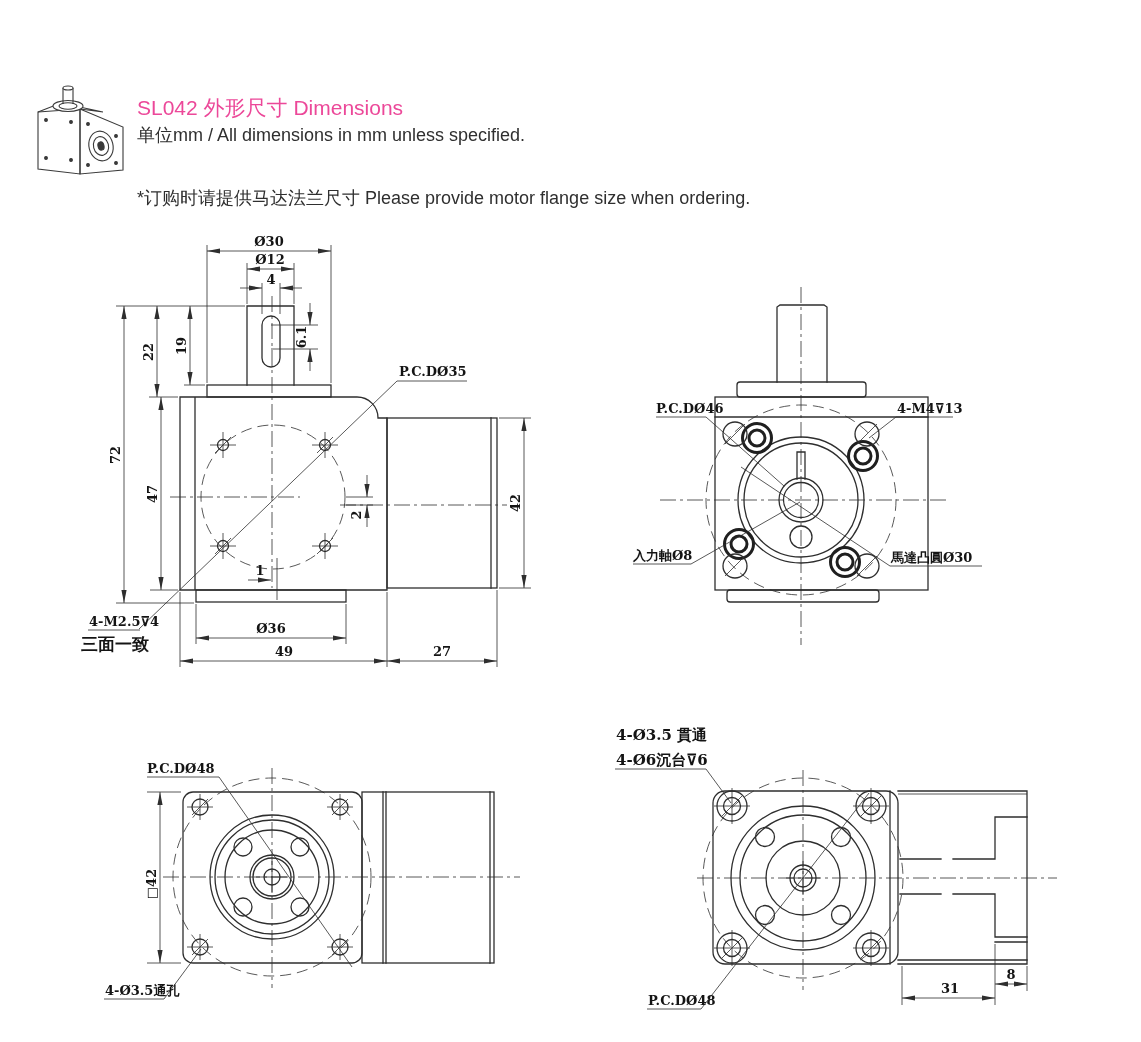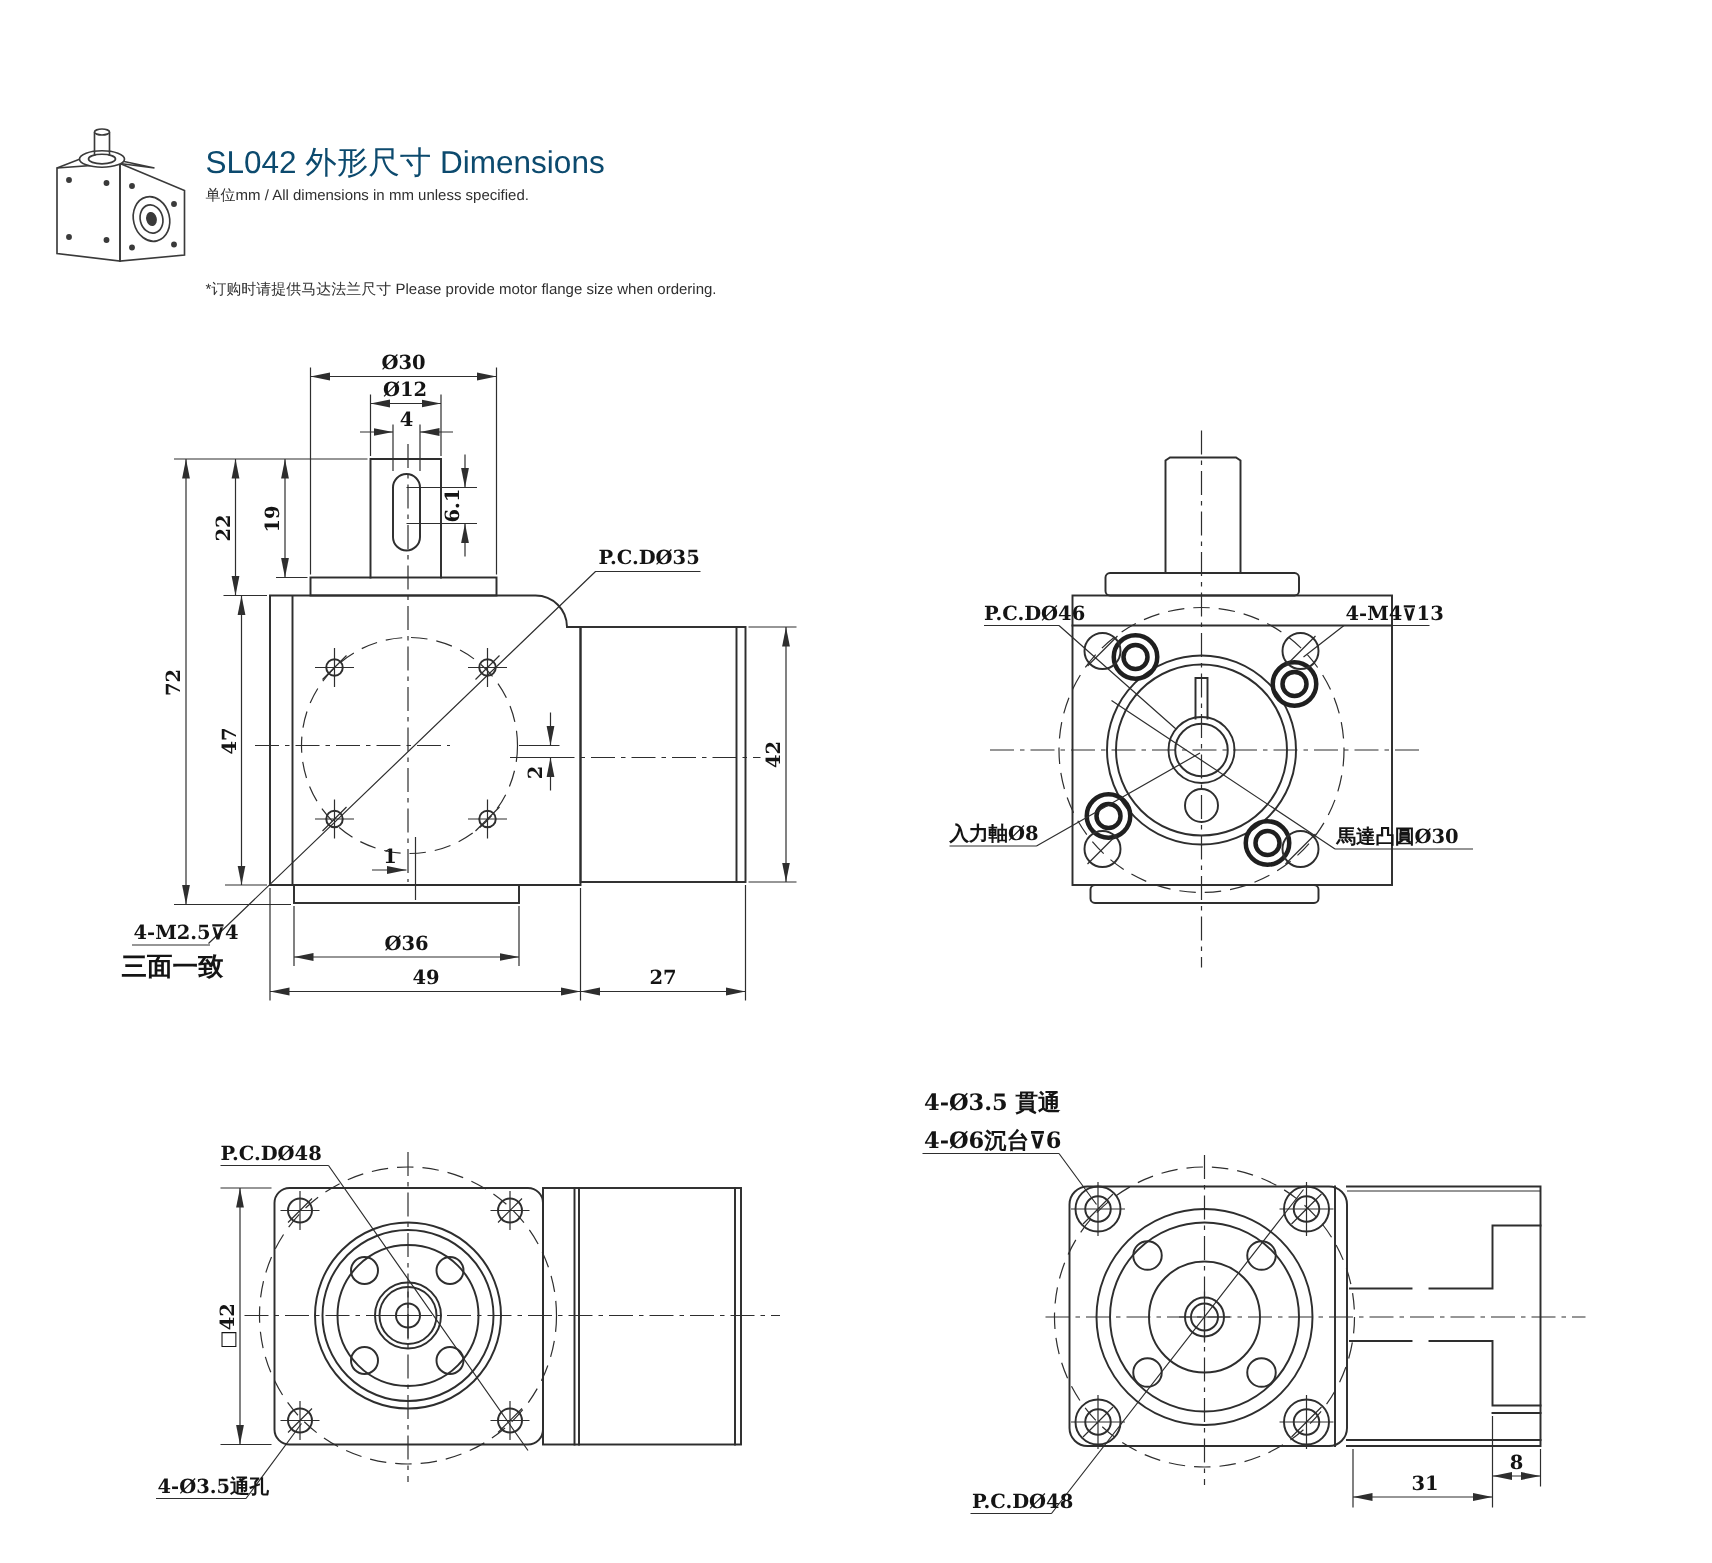--- a/index.html
+++ b/index.html
@@ -1,20 +1,20 @@
 <!DOCTYPE html>
 <html><head>
 <meta charset="utf-8">
 <style>
   html,body{margin:0;padding:0;background:#ffffff;}
   #page{position:relative;width:1141px;height:1042px;background:#ffffff;overflow:hidden;
         font-family:"Liberation Sans",sans-serif;}
-  #hdr-title{position:absolute;left:137px;top:94px;font-size:21px;color:#0c4a6e;
+  #hdr-title{position:absolute;left:137px;top:94px;font-size:21px;color:#ec4899;
              font-family:"Liberation Sans",sans-serif;}
-  .hdr-sub{position:absolute;left:137px;font-size:10px;color:#2f2f2f;}
+  .hdr-sub{position:absolute;left:137px;font-size:18px;color:#2f2f2f;}
   #hdr-sub1{top:123px;}
   #hdr-sub2{top:142px;margin-top:44px;}
   svg{position:absolute;left:0;top:0;}
   .ln{stroke:#2e2e2e;stroke-width:1.3;fill:none;stroke-linecap:square;}
   .tn{stroke:#2e2e2e;stroke-width:0.8;fill:none;}
   .bd{stroke:#1f1f1f;stroke-width:3;fill:none;}
   .cl{stroke:#2e2e2e;stroke-width:0.8;fill:none;stroke-dasharray:16 4 3 4;}
   .bc{stroke:#2e2e2e;stroke-width:0.8;fill:none;stroke-dasharray:11 6;}
   text{fill:#141414;}
   .dim{font-family:"DejaVu Serif",serif;font-size:13px;font-weight:700;}

